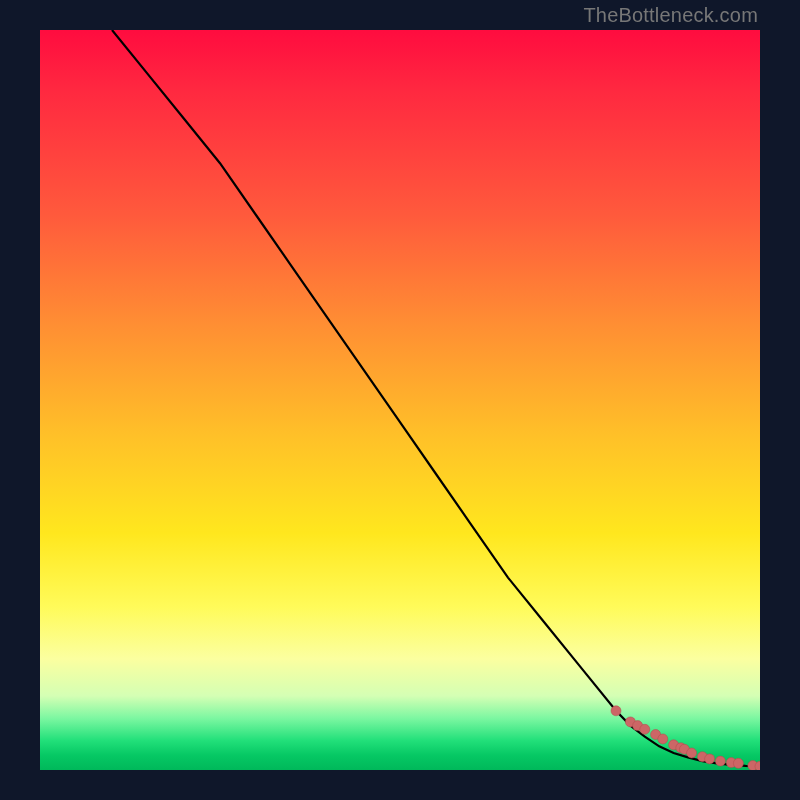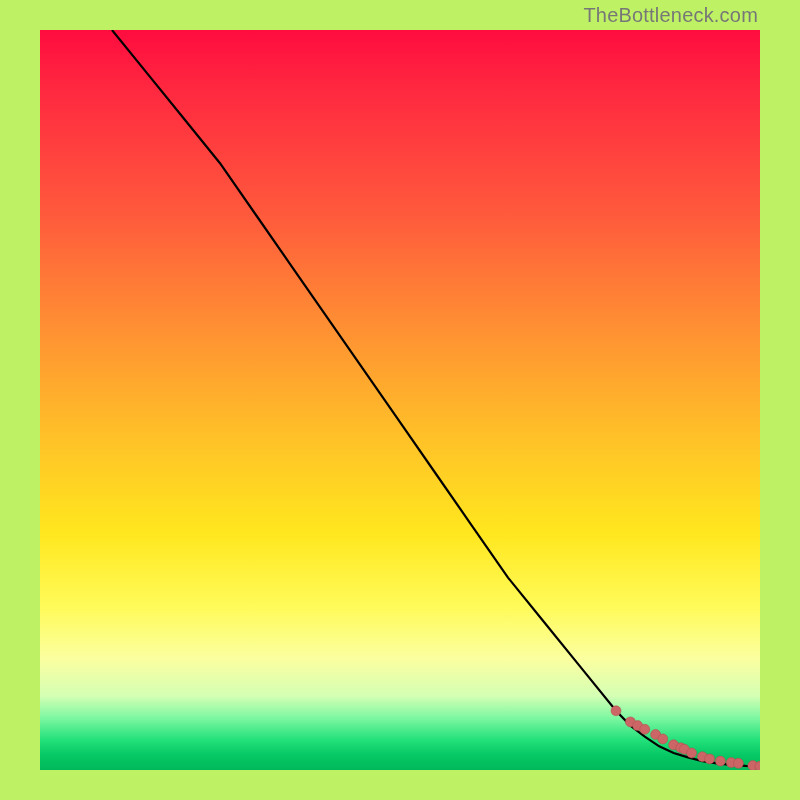--- a/index.html
+++ b/index.html
@@ -8,21 +8,21 @@
     width: 800px;
     height: 800px;
     background: #000;
     font-family: Arial, Helvetica, sans-serif;
     overflow: hidden;
   }
   .outer {
     position: relative;
     width: 800px;
     height: 800px;
-    background: #bef264;
+    background: #0f172a;
   }
   .plot-area {
     position: absolute;
     left: 40px;
     top: 30px;
     width: 720px;
     height: 740px;
     
     background: linear-gradient(
       to bottom,

